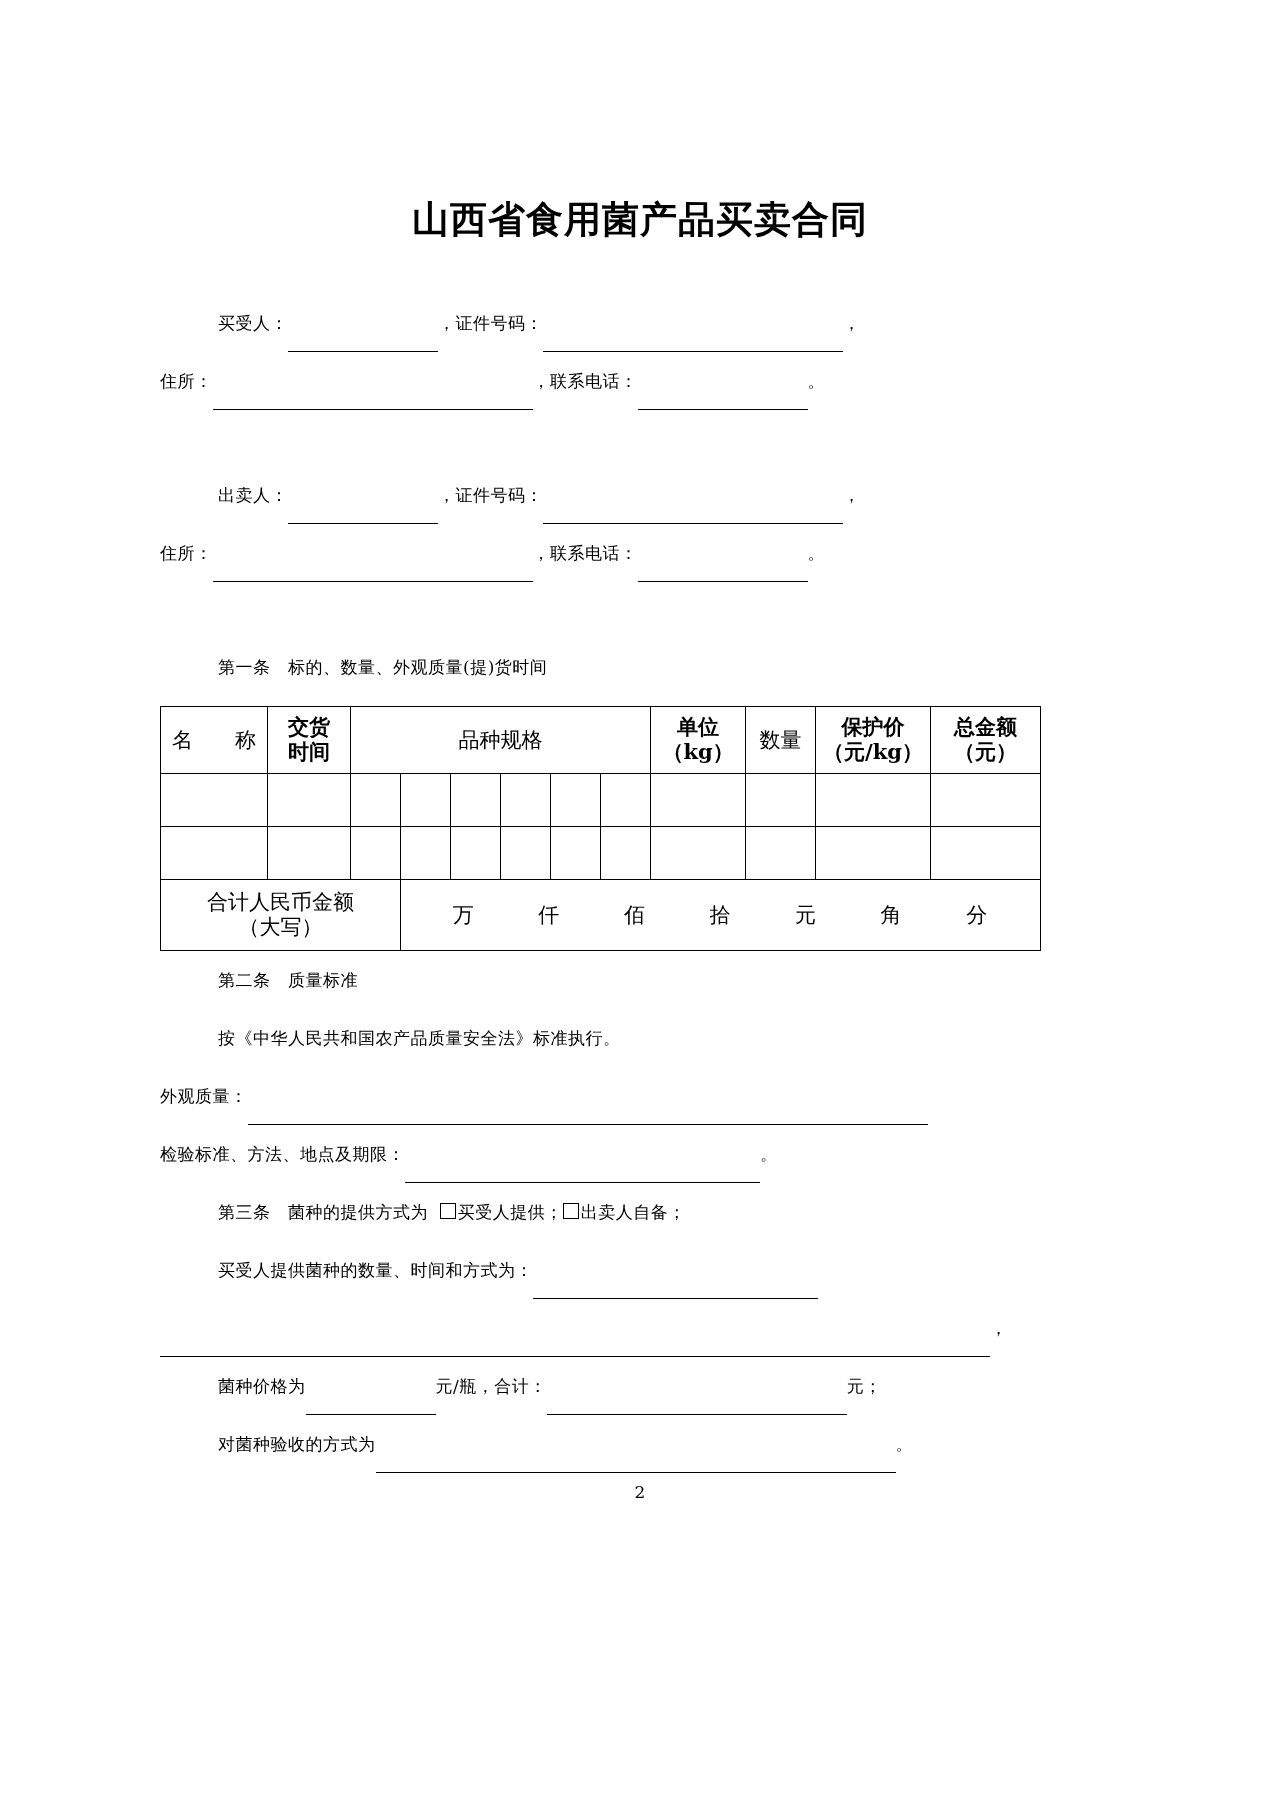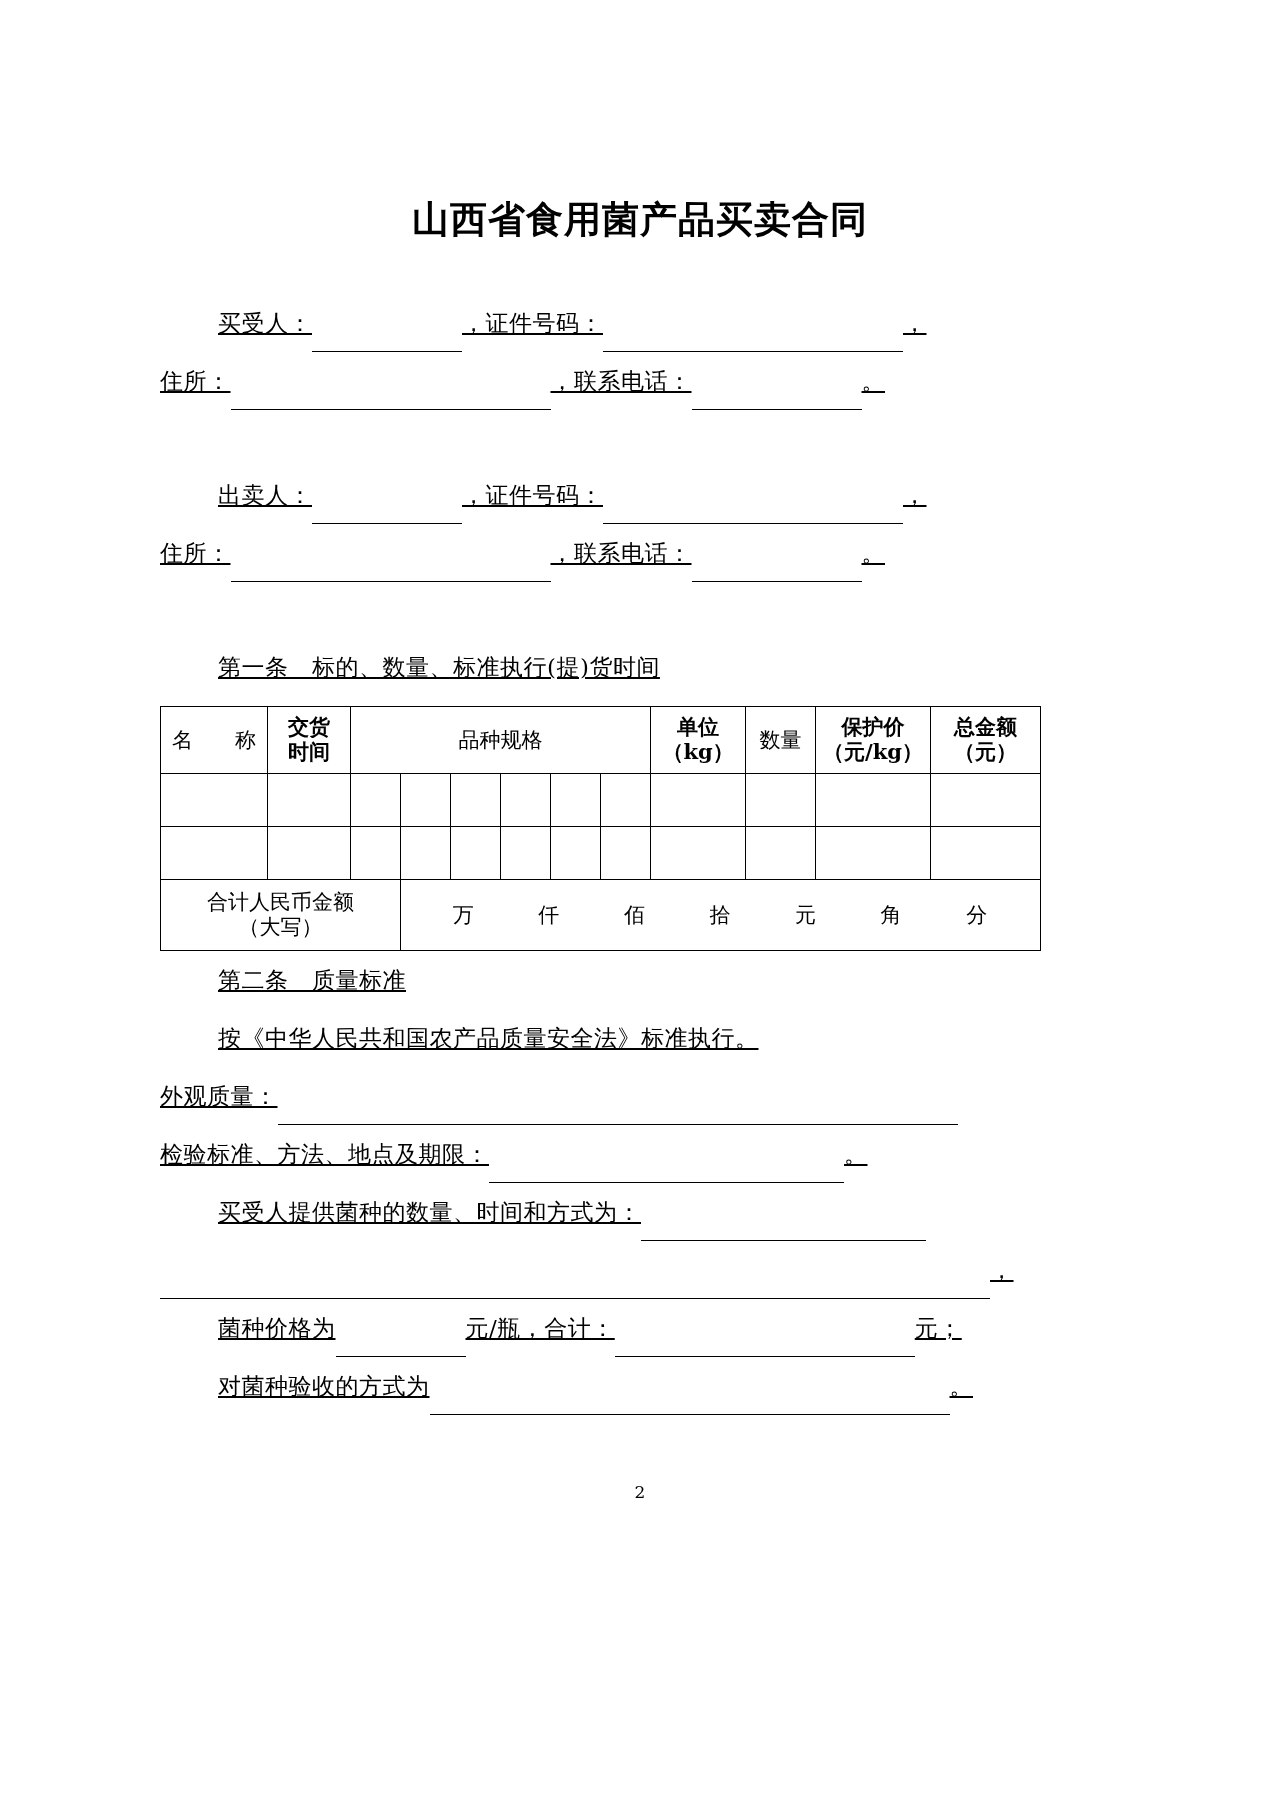--- a/index.html
+++ b/index.html
@@ -33,25 +33,24 @@
     font-family: "DejaVu Serif", "Liberation Serif", serif;
   }
 
   .body-wrap {
     padding-left: 160px;
     padding-right: 150px;
     margin-top: 0;
   }
 
   .line {
-    font-size: 23px;
+    font-size: 17px;
     line-height: 58px;
     white-space: nowrap;
     letter-spacing: 0.5px;
-    text-decoration: underline;
   }
   .indent {
     padding-left: 58px;
   }
   .gap-md { height: 52px; }
   .gap-lg { height: 56px; }
 
   .ul {
     display: inline-block;
     border-bottom: 1.6px solid #000;
@@ -150,21 +149,21 @@
     <div class="line indent">
       <span>出卖人：</span><span class="ul w150"></span><span>，证件号码：</span><span class="ul w300"></span><span>，</span>
     </div>
 
     <div class="line">
       <span>住所：</span><span class="ul w320"></span><span>，联系电话：</span><span class="ul w170"></span><span>。</span>
     </div>
 
     <div class="gap-lg"></div>
 
-    <div class="line indent">第一条　标的、数量、标准执行(提)货时间</div>
+    <div class="line indent">第一条　标的、数量、外观质量(提)货时间</div>
   </div>
 
   <div class="tbl-wrap">
     <table class="contract">
       <colgroup>
         <col style="width:107px">
         <col style="width:83px">
         <col style="width:50px">
         <col style="width:50px">
         <col style="width:50px">
@@ -257,20 +256,23 @@
     <div class="line indent">按《中华人民共和国农产品质量安全法》标准执行。</div>
 
     <div class="line">
       <span>外观质量：</span><span class="ul w680"></span>
     </div>
 
     <div class="line">
       <span>检验标准、方法、地点及期限：</span><span class="ul w355"></span><span>。</span>
     </div>
 
+    <div class="line indent">
+      <span>第三条　菌种的提供方式为</span>&nbsp;&nbsp;<span class="cbox"></span><span>买受人提供；</span><span class="cbox"></span><span>出卖人自备；</span>
+    </div>
 
     <div class="line indent">
       <span>买受人提供菌种的数量、时间和方式为：</span><span class="ul w285"></span>
     </div>
 
     <div class="line">
       <span class="ul w830"></span><span>，</span>
     </div>
 
     <div class="line indent">

